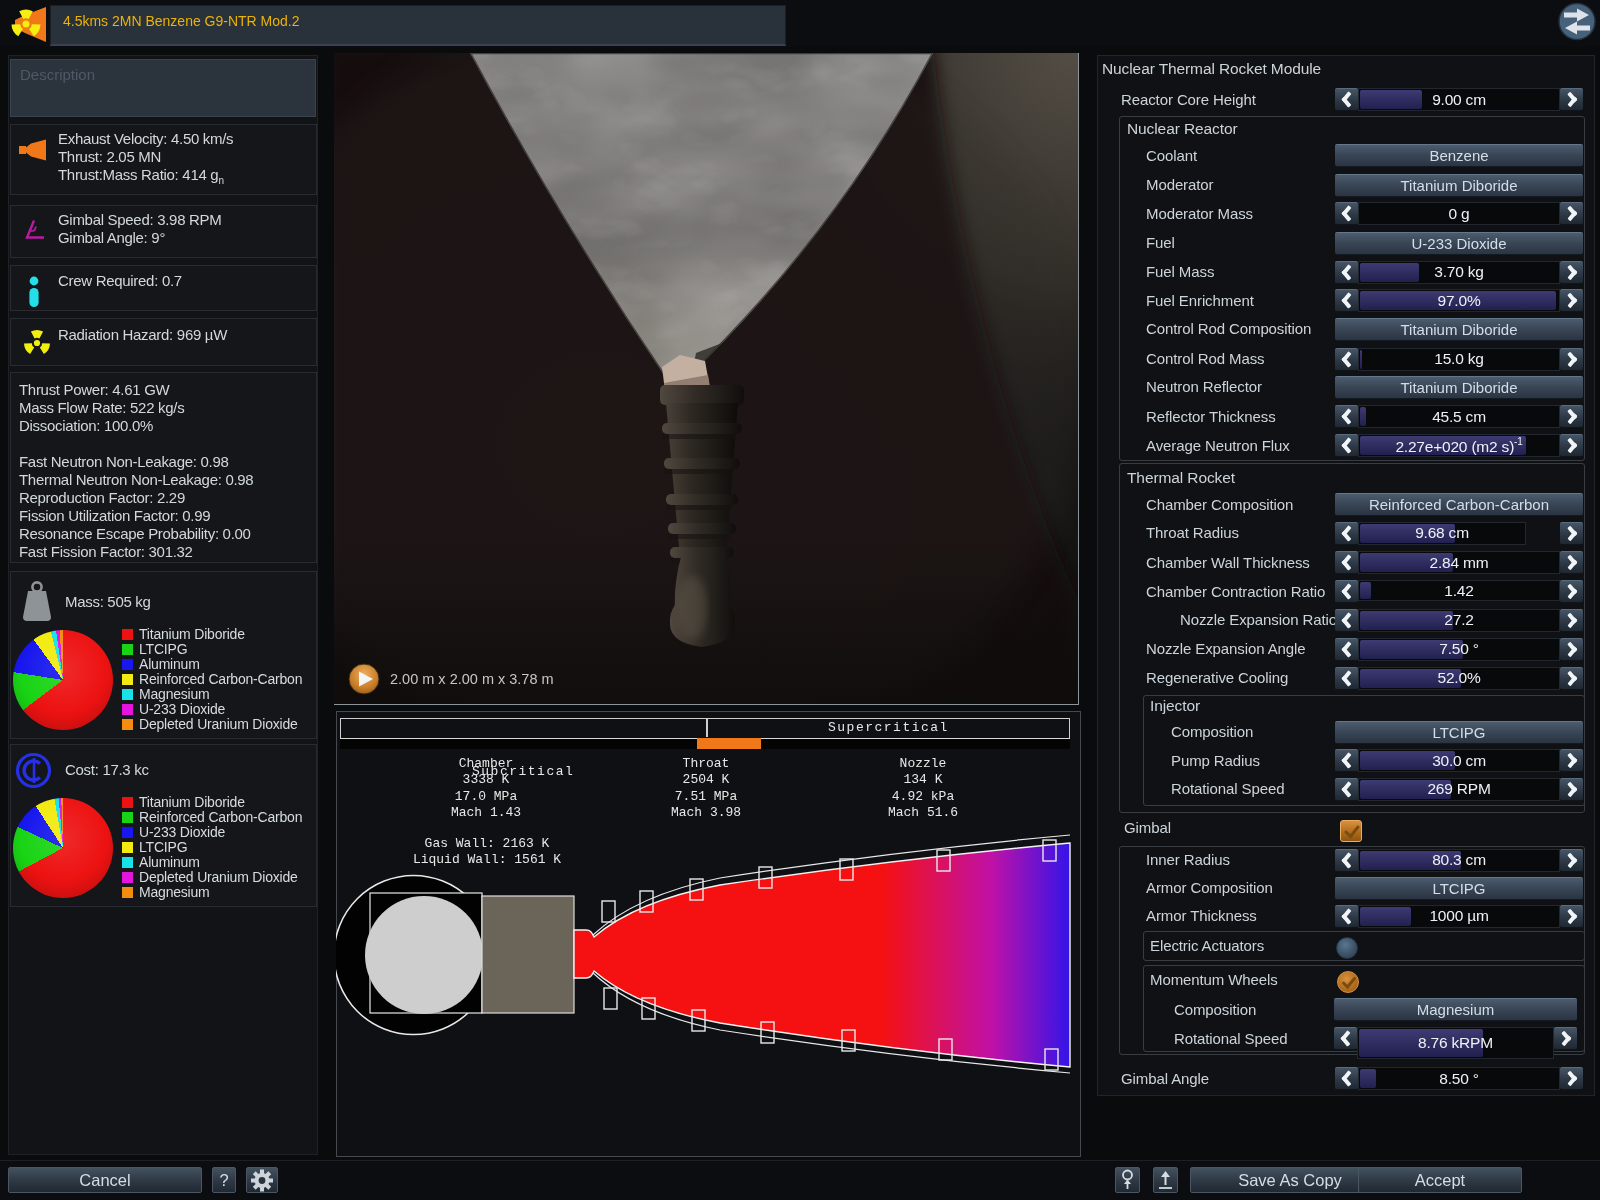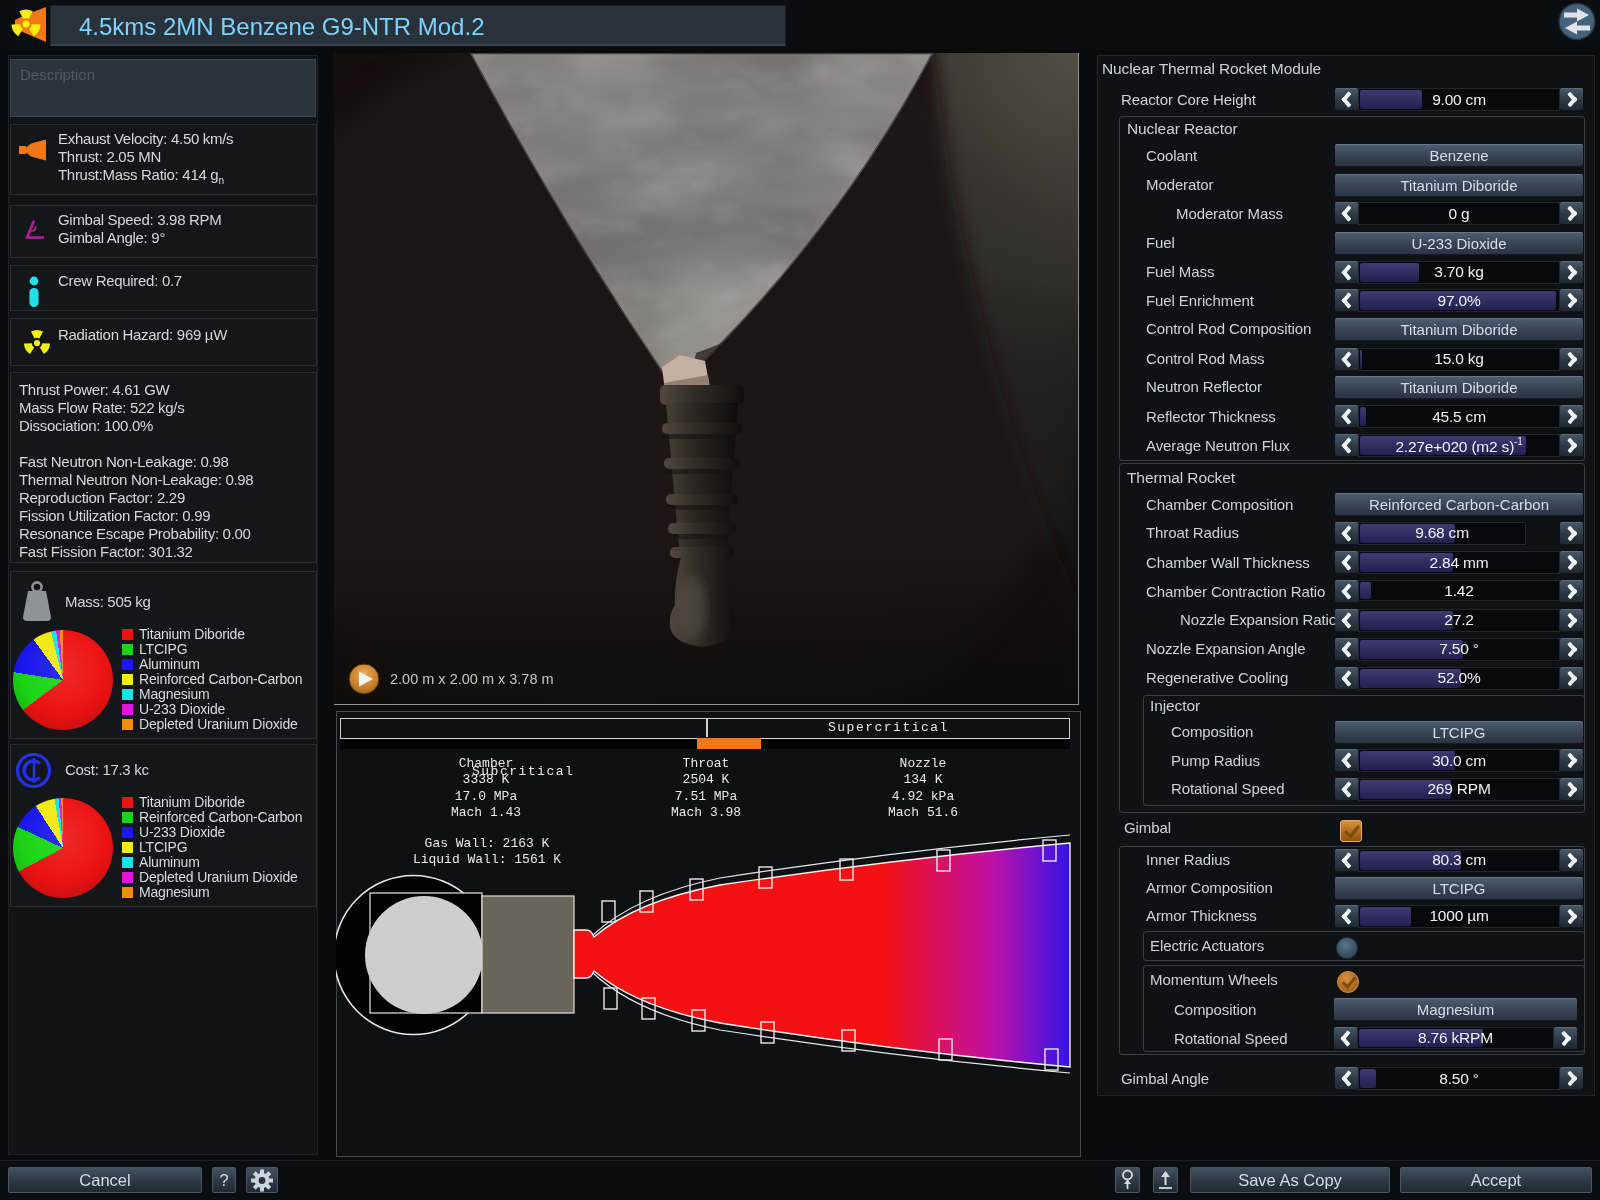--- a/index.html
+++ b/index.html
@@ -31,21 +31,21 @@
 .ckb{width:22px;height:22px;background:linear-gradient(180deg,#d89140,#b06c1d 55%,#8d5410);border:1px solid #e8ae62;border-radius:3px}
 .rad{width:22px;height:22px;border-radius:50%;background:radial-gradient(circle at 42% 35%,#597590,#3a5063 60%,#2b3d4d);border:1px solid #243442}
 .radon{background:radial-gradient(circle at 42% 35%,#d89140,#b06c1d 60%,#8d5410);border:1px solid #d89140}
 .mt{font-family:"Liberation Mono",monospace;font-size:13px;color:#e8e8e8;white-space:nowrap;line-height:16.4px}
 .mc{text-align:center}
 .bb{height:26px;background:linear-gradient(180deg,#43515f,#2f3a46 50%,#202833);border:1px solid #521;border:1px solid #4a5763;border-radius:2px;color:#d3dde6;font-size:16.5px;text-align:center;line-height:24px}
 </style></head>
 <body>
 <div style="position:absolute;left:0;top:0;width:1600px;height:47px;background:#0b0d11"></div>
 <div style="position:absolute;left:50px;top:5px;width:736px;height:41px;background:#29313b;border:1px solid #1a2026;border-bottom:2px solid #394350;box-sizing:border-box"></div>
-<div style="position:absolute;left:79px;top:13px;font-size:24px;color:#7dd3fc">4.5kms 2MN Benzene G9-NTR Mod.2</div>
+<div style="position:absolute;left:63px;top:13px;font-size:14px;color:#eab308">4.5kms 2MN Benzene G9-NTR Mod.2</div>
 <svg style="position:absolute;left:8px;top:2px" width="44" height="44">
     <polygon points="7,18 17,13 38,5 38,40 17,31 7,26" fill="#f07818"></polygon>
     <path d="M20.7 16.9 L24.8 9.2 A14.5 14.5 0 0 0 11.2 9.2 L15.3 16.9 A5.8 5.8 0 0 1 20.7 16.9 Z" fill="#f5ee10"></path>
     <path d="M12.2 22.2 L3.5 22.5 A14.5 14.5 0 0 0 10.3 34.3 L14.9 26.9 A5.8 5.8 0 0 1 12.2 22.2 Z" fill="#f5ee10"></path>
     <path d="M21.1 26.9 L25.7 34.3 A14.5 14.5 0 0 0 32.5 22.5 L23.8 22.2 A5.8 5.8 0 0 1 21.1 26.9 Z" fill="#f5ee10"></path>
     <circle cx="18" cy="22" r="3.5" fill="#f5ee10"></circle>
   </svg>
 <svg style="position:absolute;left:1557px;top:2px" width="40" height="40">
     <circle cx="20" cy="19.5" r="18" fill="#46627b"></circle>
     <circle cx="20" cy="19.5" r="18" fill="none" stroke="#23313e" stroke-width="1.5"></circle>
@@ -273,21 +273,21 @@
   </div>
 <div class="ab" style="left:1560px;top:88.0px;width:23px;height:23px"></div>
 <div class="cb" style="left:1566.8px;top:95.3px;transform:rotate(50deg)"></div>
 <div class="cb" style="left:1566.8px;top:100.4px;transform:rotate(-50deg)"></div>
 <div class="gb" style="left:1119px;top:116px;width:466px;height:345px"></div>
 <div class="lb t2" style="left:1127px;top:120.0px">Nuclear Reactor</div>
 <div class="lb" style="left:1146px;top:146.5px">Coolant</div>
 <div class="dd" style="left:1335px;top:144.0px;width:248px;height:23px;line-height:22px">Benzene</div>
 <div class="lb" style="left:1146px;top:176.0px">Moderator</div>
 <div class="dd" style="left:1335px;top:173.5px;width:248px;height:23px;line-height:22px">Titanium Diboride</div>
-<div class="lb" style="left:1176px;top:204.5px">Moderator Mass</div>
+<div class="lb" style="left:1146px;top:204.5px">Moderator Mass</div>
 <div class="ab" style="left:1335px;top:202.0px;width:23px;height:23px"></div>
 <div class="cb" style="left:1340.7px;top:209.3px;transform:rotate(-50deg)"></div>
 <div class="cb" style="left:1340.7px;top:214.4px;transform:rotate(50deg)"></div>
 <div class="tr" style="left:1358px;top:202.0px;width:202px;height:23px">
     <span class="tv">0 g</span>
   </div>
 <div class="ab" style="left:1560px;top:202.0px;width:23px;height:23px"></div>
 <div class="cb" style="left:1566.8px;top:209.3px;transform:rotate(50deg)"></div>
 <div class="cb" style="left:1566.8px;top:214.4px;transform:rotate(-50deg)"></div>
 <div class="lb" style="left:1146px;top:234.0px">Fuel</div>
@@ -483,21 +483,21 @@
 <div class="lb" style="left:1150px;top:971.0px">Momentum Wheels</div>
 <div class="rad radon" style="left:1337px;top:971px"><svg width="22" height="22">
       <path d="M5.5 11 L9.5 15 L16.5 6.5" stroke="#7a4c10" stroke-width="3" fill="none" stroke-linecap="round"></path>
     </svg></div>
 <div class="lb" style="left:1174px;top:1000.5px">Composition</div>
 <div class="dd" style="left:1334px;top:998.0px;width:243px;height:23px;line-height:22px">Magnesium</div>
 <div class="lb" style="left:1174px;top:1029.5px">Rotational Speed</div>
 <div class="ab" style="left:1334px;top:1027.0px;width:23px;height:23px"></div>
 <div class="cb" style="left:1339.7px;top:1034.3px;transform:rotate(-50deg)"></div>
 <div class="cb" style="left:1339.7px;top:1039.4px;transform:rotate(50deg)"></div>
-<div class="tr" style="left:1357px;top:1027.0px;width:197px;height:22px">
+<div class="tr" style="left:1357px;top:1027.0px;width:197px;height:32px">
     <div class="fi" style="width:124px"></div>
     <span class="tv">8.76 kRPM</span>
   </div>
 <div class="ab" style="left:1554px;top:1027.0px;width:23px;height:23px"></div>
 <div class="cb" style="left:1560.8px;top:1034.3px;transform:rotate(50deg)"></div>
 <div class="cb" style="left:1560.8px;top:1039.4px;transform:rotate(-50deg)"></div>
 <div class="lb" style="left:1121px;top:1069.5px">Gimbal Angle</div>
 <div class="ab" style="left:1335px;top:1067.0px;width:23px;height:23px"></div>
 <div class="cb" style="left:1340.7px;top:1074.3px;transform:rotate(-50deg)"></div>
 <div class="cb" style="left:1340.7px;top:1079.4px;transform:rotate(50deg)"></div>
@@ -534,13 +534,13 @@
     <line x1="12.5" y1="14" x2="12.5" y2="22" stroke="#d6dce2" stroke-width="1.8"></line>
     <polygon points="9,17 16,17 12.5,12.5" fill="#d6dce2"></polygon>
   </svg>
 <div class="bb" style="left:1153px;top:1167px;width:25px"></div>
 <svg style="position:absolute;left:1153px;top:1167px" width="25" height="26">
     <line x1="12.5" y1="8" x2="12.5" y2="18" stroke="#d6dce2" stroke-width="2"></line>
     <polygon points="8,10 17,10 12.5,4" fill="#d6dce2"></polygon>
     <line x1="6" y1="21" x2="19" y2="21" stroke="#d6dce2" stroke-width="1.8"></line>
   </svg>
 <div class="bb" style="left:1190px;top:1167px;width:200px">Save As Copy</div>
-<div class="bb" style="left:1400px;top:1167px;width:192px">Accept</div>
+<div class="bb" style="left:1358px;top:1167px;width:164px">Accept</div>
 
 </body></html>

